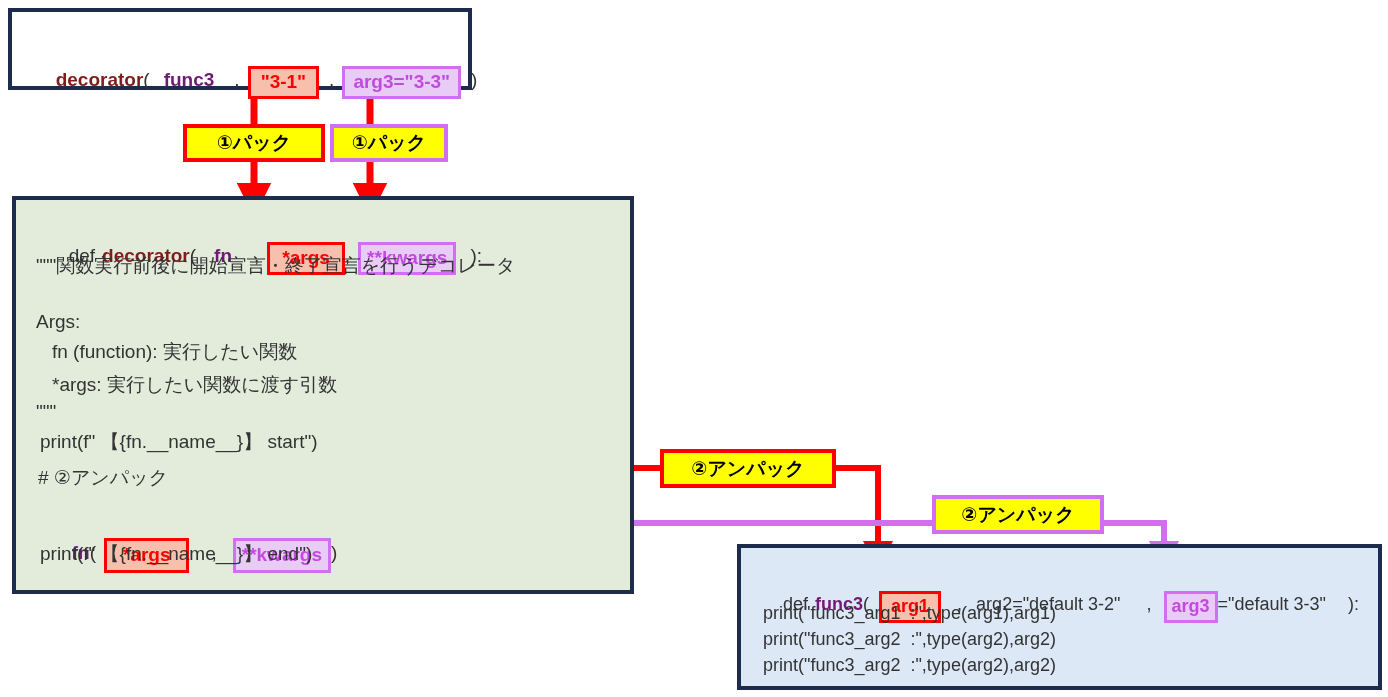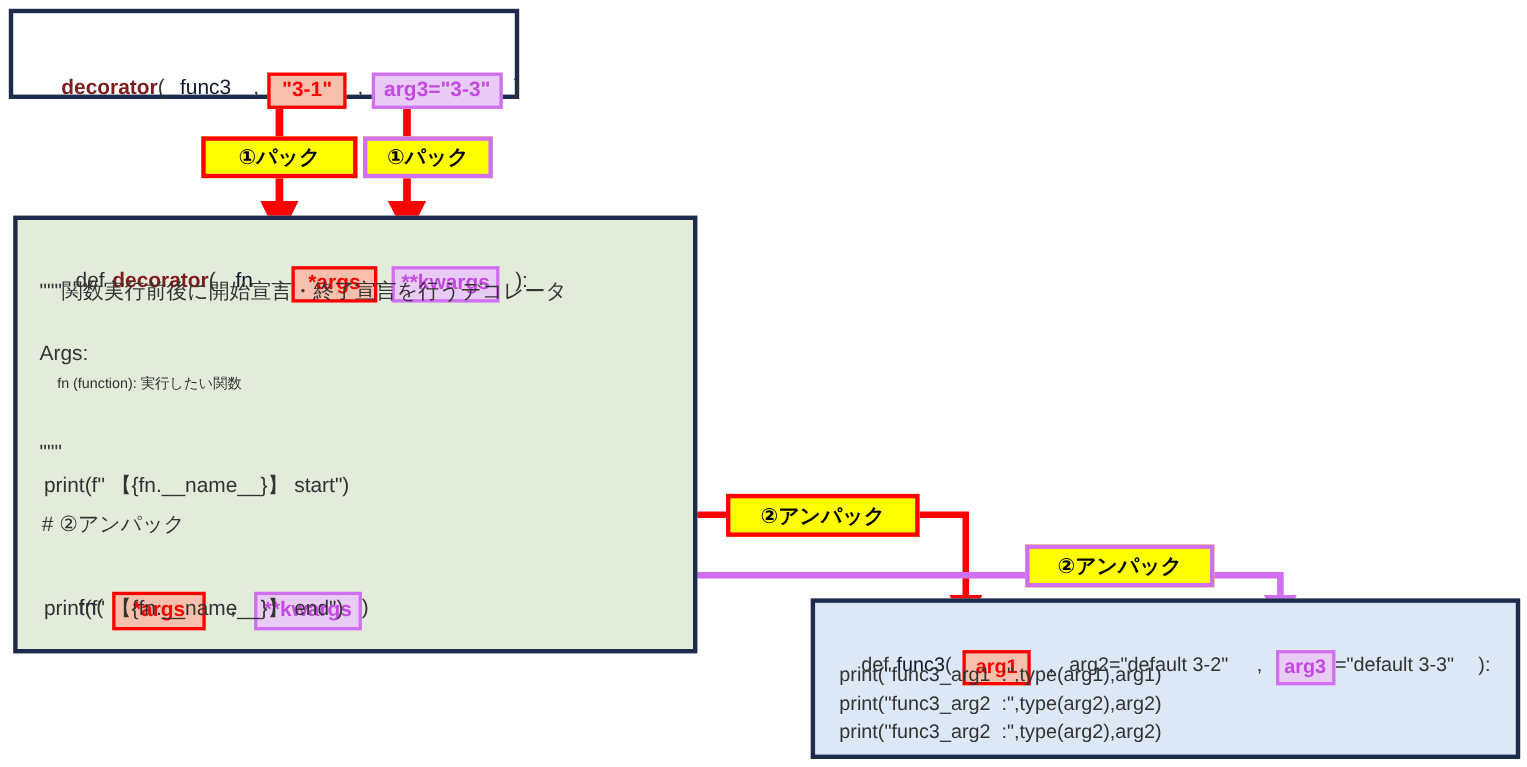--- a/index.html
+++ b/index.html
@@ -56,21 +56,21 @@
     background: #f6c0ad;
     color: #ff0000;
   }
   .chip.purple {
     border: 3px solid #d070f0;
     background: #e8ccf5;
     color: #c24ae0;
   }
 
   .kw-green { color: #7f1d1d; font-weight: bold; }
-  .kw-blue  { color: #0f172a; font-weight: normal; }
+  .kw-blue  { color: #701a75; font-weight: bold; }
   .plain    { color: #333333; }
 
   
   .steplabel {
     position: absolute;
     box-sizing: border-box;
     background: #ffff00;
     color: #000000;
     font-weight: bold;
     display: flex;
@@ -126,22 +126,23 @@
   <div class="panel green" style="left:12px; top:196px; width:622px; height:398px;">
 
     <div class="codeline" style="position:absolute; left:21px; top:20px; font-size:19px;">
       <span class="plain">def</span><span style="display:inline-block;width:7px"></span><span class="kw-green">decorator</span><span class="plain">(</span><span style="display:inline-block;width:18px"></span><span class="kw-blue">fn</span><span style="display:inline-block;width:22px"></span><span class="plain">,</span><span style="display:inline-block;width:8px"></span><span class="chip red" style="padding:3px 12px 4px 12px; font-size:19px; position:relative; top:2px;">*args</span><span class="plain">,</span><span style="display:inline-block;width:8px"></span><span class="chip purple" style="padding:3px 6px 4px 6px; font-size:19px; position:relative; top:2px;">**kwargs</span><span style="display:inline-block;width:14px"></span><span class="plain">):</span>
     </div>
 
     <div class="codeline" style="position:absolute; left:20px; top:56px; font-size:19px;">"""関数実行前後に開始宣言・終了宣言を行うデコレータ</div>
 
     <div class="codeline" style="position:absolute; left:20px; top:112px; font-size:19px;">Args:</div>
 
-    <div class="codeline" style="position:absolute; left:36px; top:142px; font-size:13px;">fn (function): 実行したい関数</div>
+    <div class="codeline" style="position:absolute; left:36px; top:142px; font-size:19px;">fn (function): 実行したい関数</div>
 
+    <div class="codeline" style="position:absolute; left:36px; top:175px; font-size:19px;">*args: 実行したい関数に渡す引数</div>
 
     <div class="codeline" style="position:absolute; left:20px; top:202px; font-size:19px;">"""</div>
 
     <div class="codeline" style="position:absolute; left:24px; top:232px; font-size:19px;">print(f" 【{fn.__name__}】 start")</div>
 
     <div class="codeline" style="position:absolute; left:22px; top:268px; font-size:19px;"># ②アンパック</div>
 
     <div class="codeline" style="position:absolute; left:24px; top:316px; font-size:19px;">
       <span class="kw-blue">fn</span><span class="plain">(</span><span style="display:inline-block;width:8px"></span><span class="chip red" style="padding:4px 16px 5px 16px; font-size:19px; position:relative; top:2px;">*args</span><span style="display:inline-block;width:22px"></span><span class="plain">,</span><span style="display:inline-block;width:16px"></span><span class="chip purple" style="padding:4px 6px 5px 6px; font-size:19px; position:relative; top:2px;">**kwargs</span><span class="plain">)</span>
     </div>

